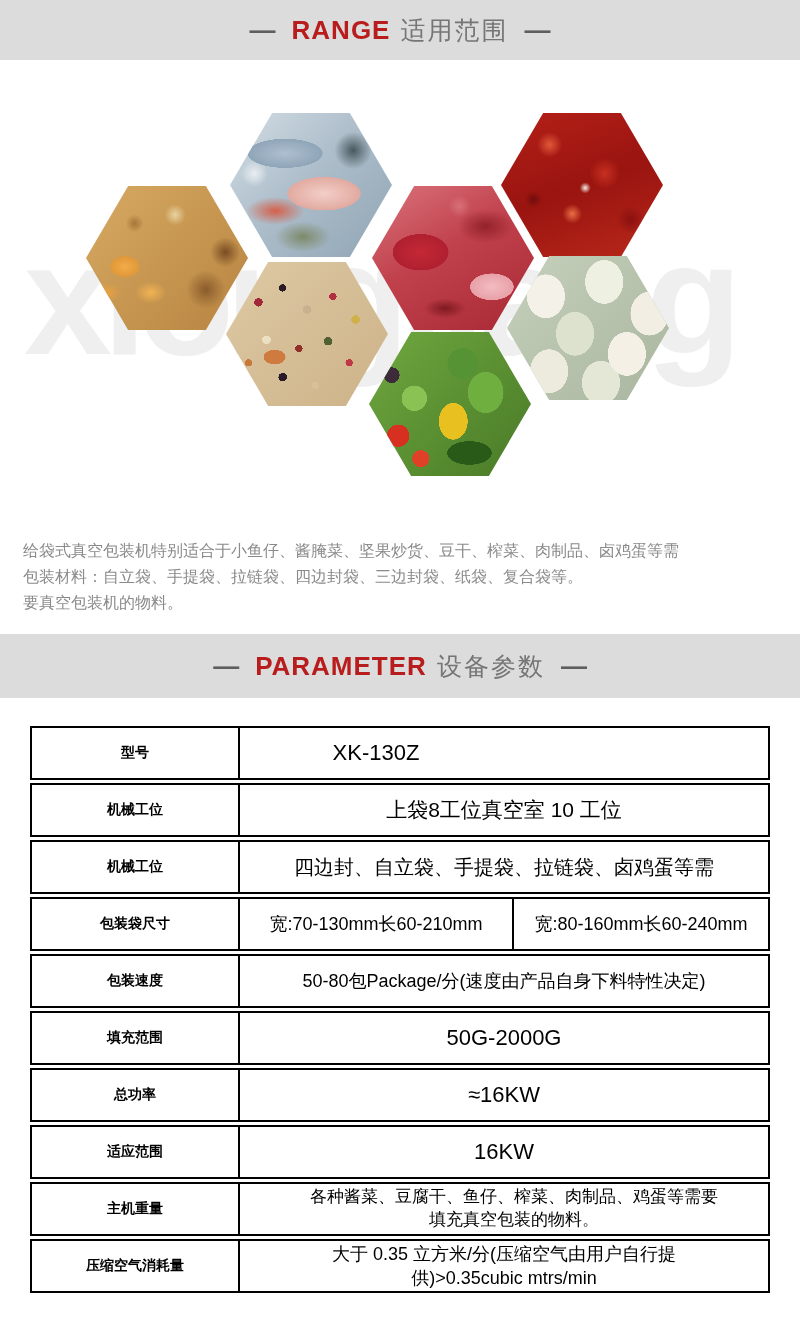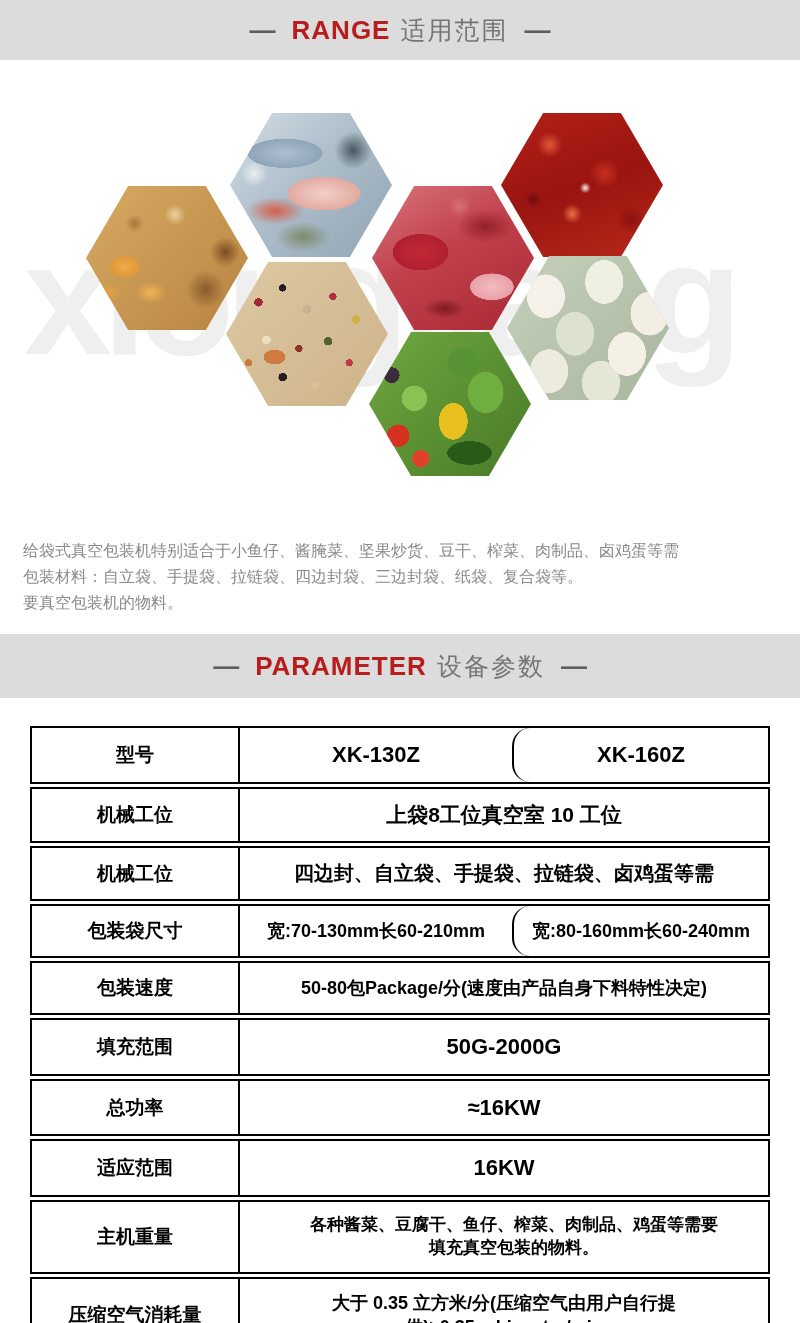--- a/index.html
+++ b/index.html
@@ -99,23 +99,23 @@
     radial-gradient(circle 12px at 14% 30%,#3d2a3a 0 65%,rgba(0,0,0,0) 66%),
     linear-gradient(135deg,#6fa83f 0%,#497a27 100%);}
 
   
   .description{padding:8px 40px 10px 23px;color:#8a8a8a;font-size:16px;line-height:26px;}
 
   
   .param-table{margin:28px 30px 0 30px;}
   .trow{display:flex;border:2px solid #000;margin-bottom:3px;min-height:50px;background:#fff;align-items:stretch;}
   .trow:last-child{margin-bottom:0;}
-  .tlabel{width:208px;flex:0 0 208px;border-right:2px solid #000;display:flex;align-items:center;justify-content:center;font-weight:700;font-size:19px;text-align:center;padding:4px 2px;box-sizing:border-box;}
+  .tlabel{width:208px;flex:0 0 208px;border-right:2px solid #000;display:flex;align-items:center;justify-content:center;font-weight:700;font-size:14px;text-align:center;padding:4px 2px;box-sizing:border-box;}
   .tvals{flex:1;display:flex;align-items:stretch;}
-  .tcell{flex:1;display:flex;align-items:center;justify-content:center;text-align:center;white-space:pre-line;padding:12px 6px;font-weight:700;line-height:1.35;box-sizing:border-box;border-radius:18px;}
+  .tcell{flex:1;display:flex;align-items:center;justify-content:center;text-align:center;white-space:pre-line;padding:0 6px;font-weight:400;line-height:1.35;box-sizing:border-box;}
   .cell-a{flex:0 0 272px;}
   .cell-b{border-left:2px solid #000;}
   .page-bottom{height:24px;}
 </style>
 </head>
 <body>
 
 <div class="page">
 
   <div class="band">
@@ -148,21 +148,20 @@
     <span class="en">PARAMETER</span>
     <span class="zh">设备参数</span>
     <span class="dash">—</span>
   </div>
 
   <div class="param-table">
       <div class="trow">
         <div class="tlabel">型号</div>
         <div class="tvals">
           <div class="tcell cell-a" style="font-size: 22px;">XK-130Z</div>
-          <div class="tcell cell-b" style="font-size: 22px;">XK-160Z</div>
         </div>
       </div>
       <div class="trow">
         <div class="tlabel">机械工位</div>
         <div class="tvals">
           <div class="tcell" style="font-size: 21px;">上袋8工位真空室 10 工位</div>
         </div>
       </div>
       <div class="trow">
         <div class="tlabel">机械工位</div>

